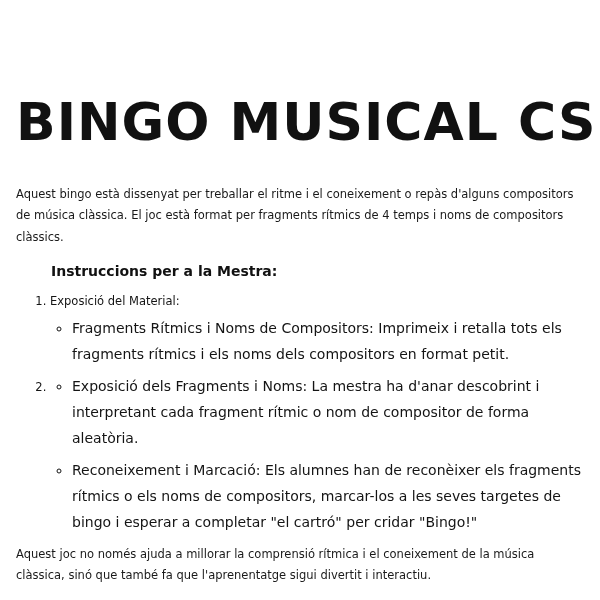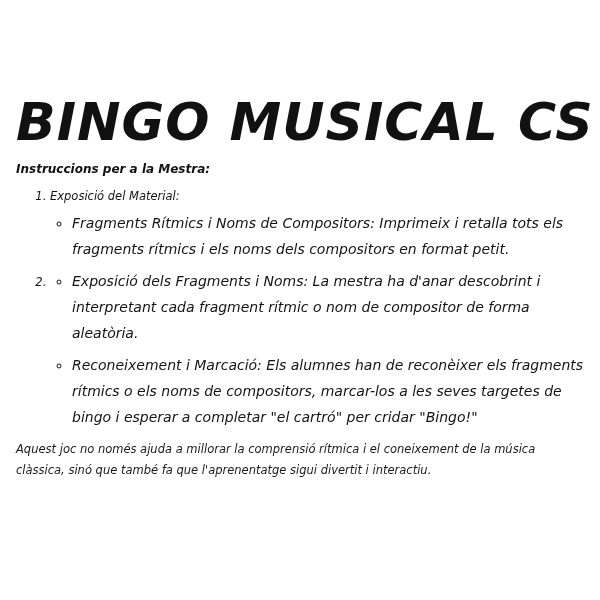--- a/index.html
+++ b/index.html
@@ -13,21 +13,20 @@
     overflow: hidden;
     font-family: "DejaVu Sans", sans-serif;
     color: #141414;
   }
   .page {
     width: 600px;
     height: 600px;
     box-sizing: border-box;
     padding: 0 16px;
     position: relative;
-    font-style: italic;
   }
   .title {
     text-align: center;
     font-family: "DejaVu Sans", sans-serif;
     font-weight: 700;
     font-size: 52px;
     letter-spacing: 1px;
     line-height: 1;
     margin: 0;
     padding-top: 96px;
@@ -38,24 +37,25 @@
     font-size: 11.5px;
     line-height: 1.85;
     color: #1a1a1a;
     text-align: left;
   }
   .intro {
     margin-top: 36px;
   }
   .section-heading {
     font-weight: 700;
-    font-size: 12px;
+    font-size: 14px;
     line-height: 1.85;
     margin-top: 10px;
     color: #111111;
+    margin-left: 35px;
   }
   ol.steps {
     list-style-type: decimal;
     margin: 6px 0 0 0;
     padding-left: 34px;
   }
   ol.steps > li {
     font-size: 11.5px;
     line-height: 1.85;
     margin-bottom: 2px;
@@ -74,20 +74,21 @@
     margin-top: 8px;
   }
 </style>
 </head>
 <body>
 
 <div class="page">
 
   <h1 class="title">BINGO MUSICAL CS</h1>
 
+  <p class="body-text intro">Aquest bingo està dissenyat per treballar el ritme i el coneixement o repàs d'alguns compositors de música clàssica. El joc està format per fragments rítmics de 4 temps i noms de compositors clàssics.</p>
 
   <div class="section-heading">Instruccions per a la Mestra:</div>
 
   <ol class="steps">
     <li>
       <span>Exposició del Material:</span>
       <ul class="sub">
         <li>Fragments Rítmics i Noms de Compositors: Imprimeix i retalla tots els fragments rítmics i els noms dels compositors en format petit.</li>
       </ul>
     </li>

